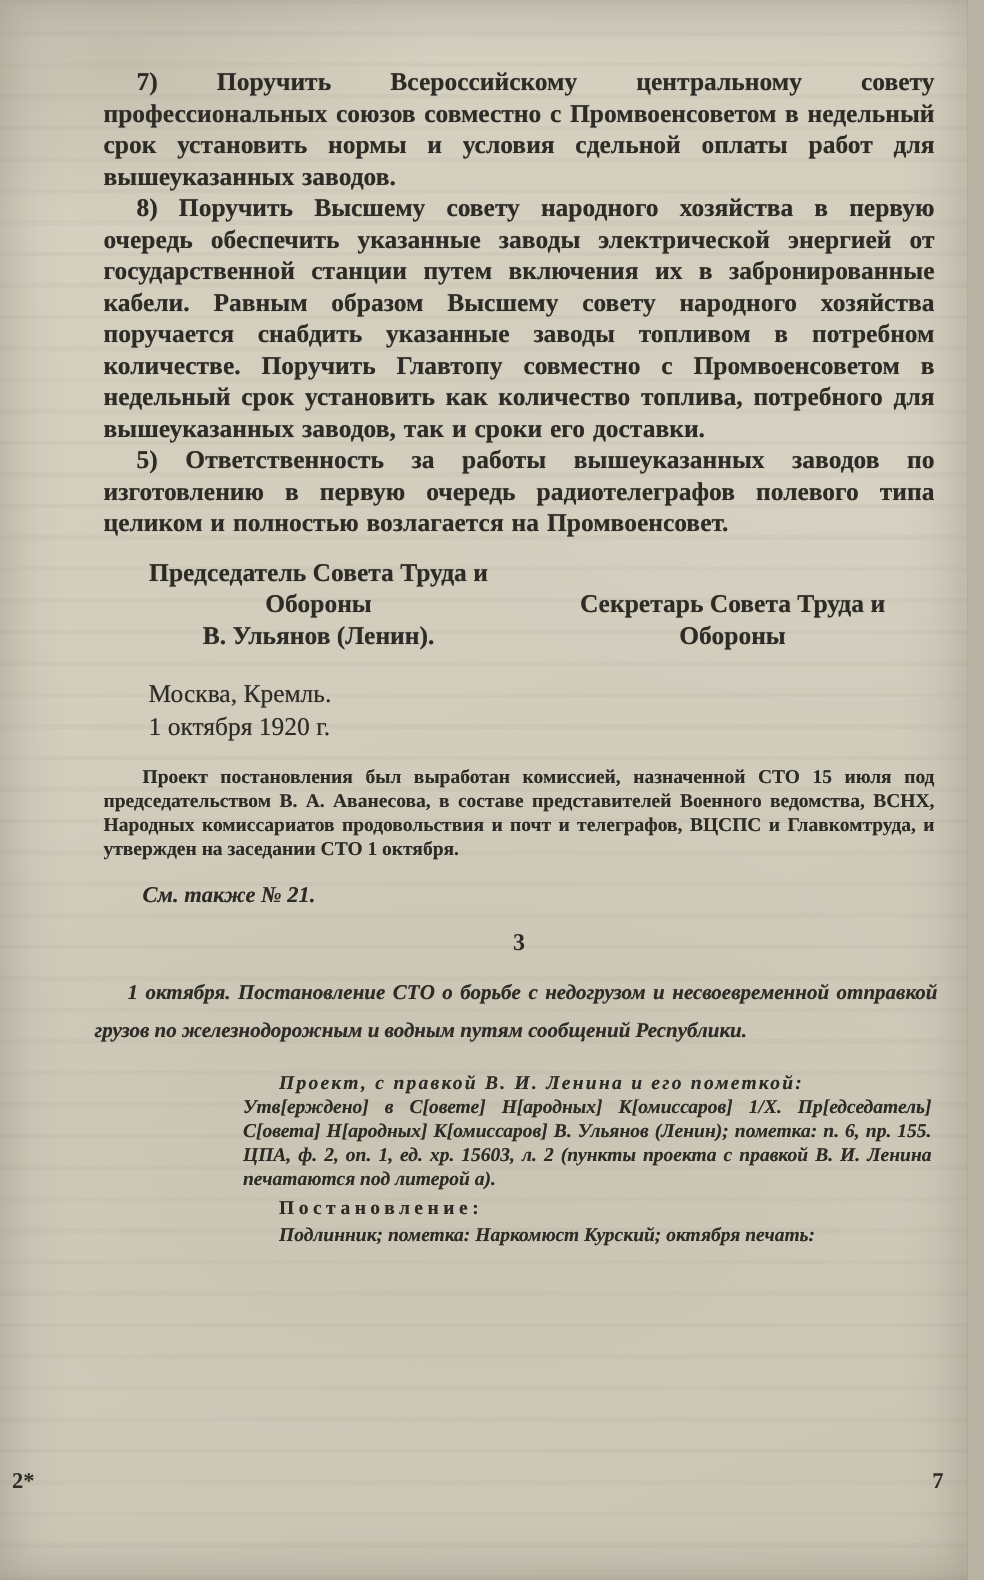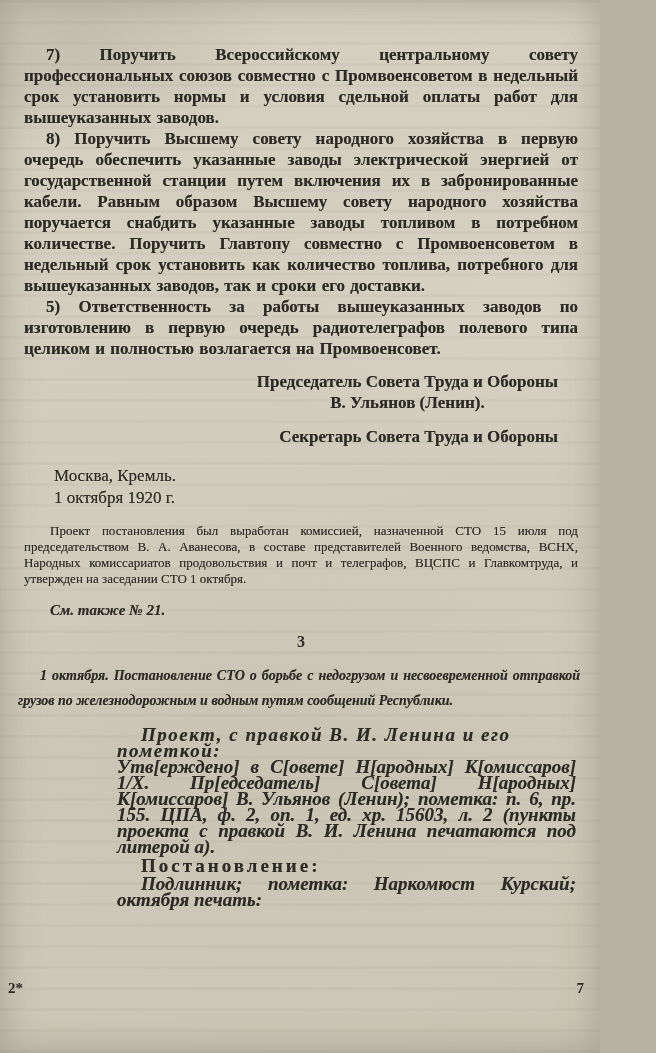--- a/index.html
+++ b/index.html
@@ -14,20 +14,21 @@
     position: relative;
     width: 600px;
     height: 1053px;
     background:
       radial-gradient(ellipse 300px 160px at 12% 4%, rgba(120,112,95,0.18), rgba(0,0,0,0) 70%),
       radial-gradient(ellipse 420px 240px at 88% 30%, rgba(255,252,240,0.10), rgba(0,0,0,0) 70%),
       radial-gradient(ellipse 500px 300px at 40% 70%, rgba(130,122,102,0.08), rgba(0,0,0,0) 75%),
       linear-gradient(160deg, #d7d1c2 0%, #d2ccbd 45%, #cbc5b5 100%);
     box-shadow: inset 0 0 38px rgba(90,84,68,0.35);
     color: #2c2b26;
+    padding-left: 45px;
   }
   
   .page::before {
     content: "";
     position: absolute;
     inset: 0;
     background: repeating-linear-gradient(
       180deg,
       rgba(110,104,88,0.05) 0px, rgba(110,104,88,0.05) 3px,
       rgba(0,0,0,0) 3px, rgba(0,0,0,0) 21px
@@ -43,24 +44,24 @@
     line-height: 21px;
     font-weight: 700;
     text-align: justify;
     text-indent: 22px;
     margin: 0;
     word-spacing: 1px;
     text-shadow: 0 0 0.5px rgba(44,43,38,0.55);
   }
   .sig-block {
     display: flex;
-    flex-direction: column;
+    flex-direction: row;
     align-items: flex-end;
     margin-top: 12px;
-    margin-right: 20px;
+    margin-right: 2px;
   }
   .sig {
     text-align: center;
     font-size: 17px;
     line-height: 21px;
     font-weight: 700;
     text-shadow: 0 0 0.5px rgba(44,43,38,0.55);
   }
   .sig + .sig { margin-top: 13px; }
   .dateline {
@@ -68,21 +69,21 @@
     margin-left: 30px;
     font-size: 17px;
     line-height: 22px;
     font-weight: 400;
     text-shadow: 0 0 0.5px rgba(44,43,38,0.55);
   }
   .ed-note {
     margin-top: 14px;
     font-size: 13px;
     line-height: 16px;
-    font-weight: 400;
+    font-weight: 700;
     text-align: justify;
     text-indent: 26px;
     text-shadow: 0 0 0.4px rgba(44,43,38,0.5);
   }
   .see-also {
     font-size: 15px;
     line-height: 16px;
     font-weight: 700;
     text-indent: 26px;
     text-shadow: 0 0 0.4px rgba(44,43,38,0.5);
@@ -103,21 +104,21 @@
     text-align: justify;
     text-indent: 22px;
     margin-left: -6px;
     margin-right: -2px;
     text-shadow: 0 0 0.5px rgba(44,43,38,0.55);
   }
   .provenance {
     margin-top: 12px;
     margin-left: 93px;
     margin-right: 2px;
-    font-size: 19px;
+    font-size: 13px;
     line-height: 16px;
     font-style: italic;
     font-weight: 700;
     text-shadow: 0 0 0.4px rgba(44,43,38,0.5);
   }
   .prov-intro {
     text-indent: 24px;
     letter-spacing: 1.5px;
   }
   .prov-details { text-align: justify; }

